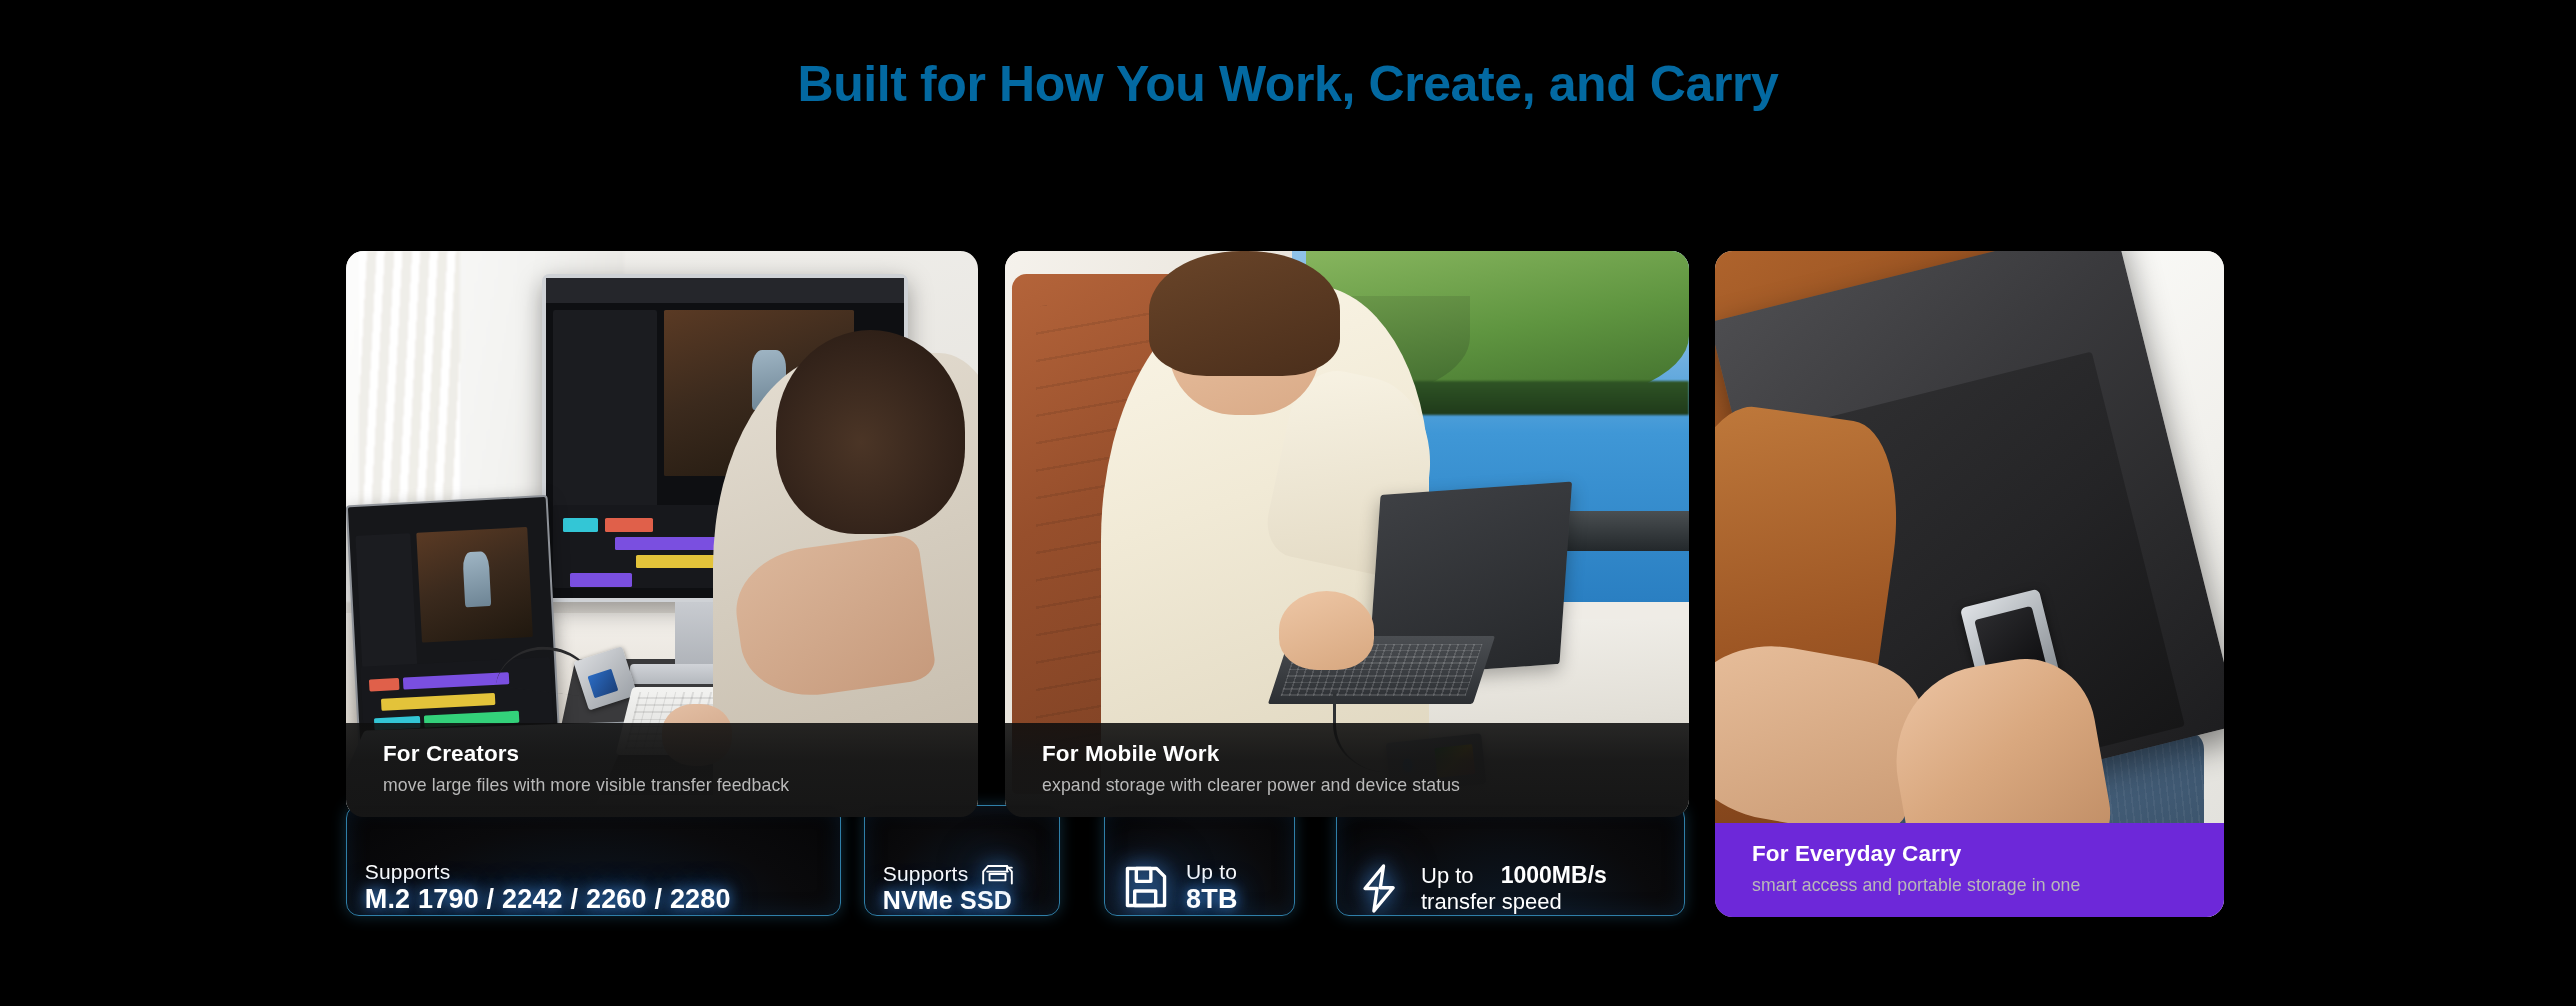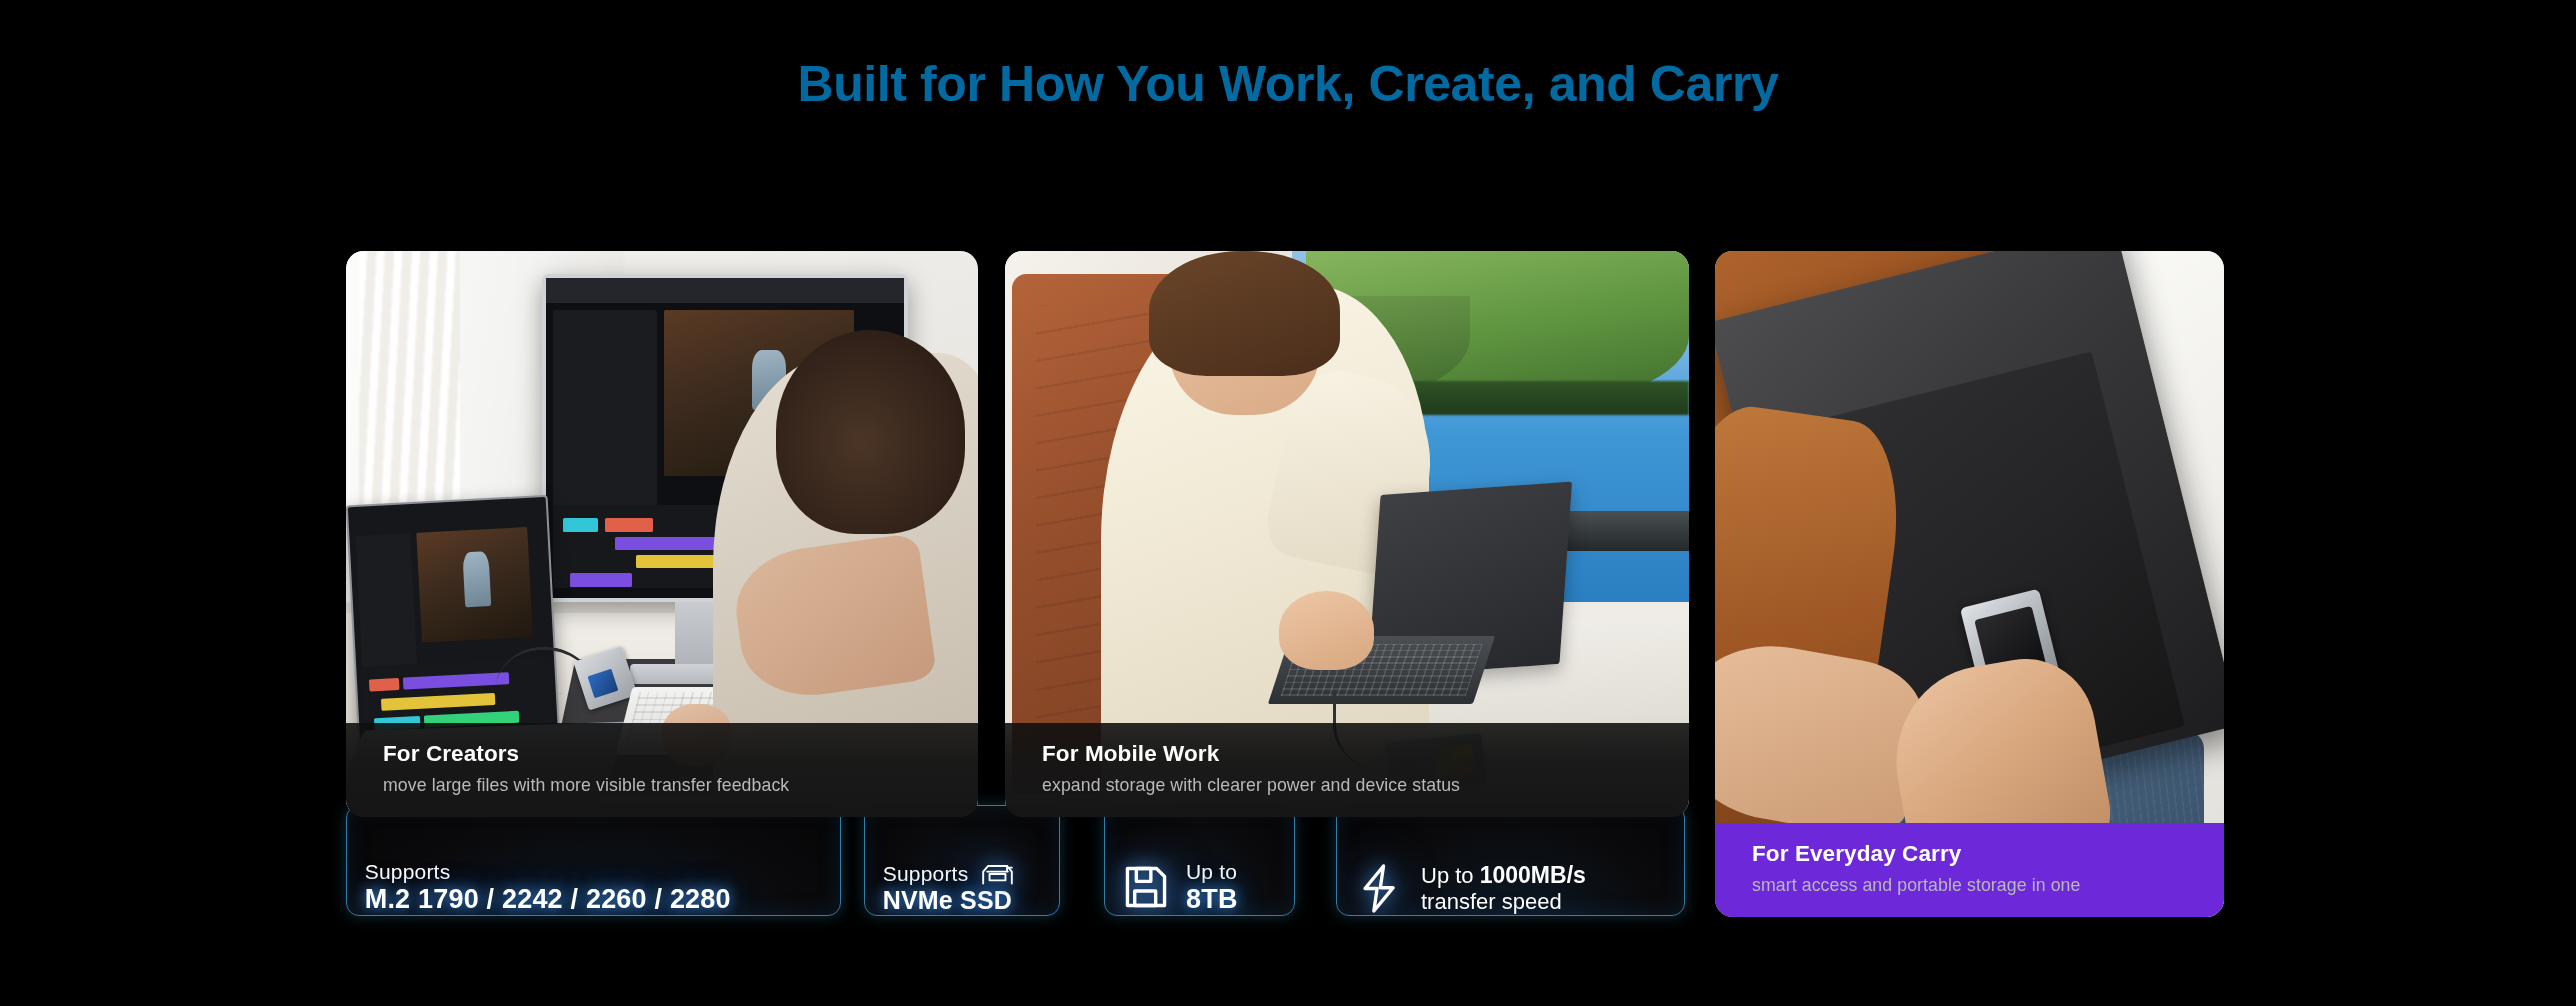--- a/index.html
+++ b/index.html
@@ -353,21 +353,21 @@
   }
   .badge-text-col { display: flex; flex-direction: column; }
 
   .glow-icon {
     flex: 0 0 auto;
     filter: drop-shadow(0 0 9.7px rgba(70,150,235,0.95)) drop-shadow(0 0 21px rgba(40,110,210,0.55));
   }
   .glow-icon svg { display: block; }
 
   .speed-line1 { font-size: 22px; color:#ffffff; line-height:1.18; white-space: nowrap; }
-  .speed-line1 b { font-weight: 700; font-size: 23px; }
+  .speed-line1 b { font-weight: 700; font-size: 23px; margin-left: 21px; }
   .speed-line2 { font-size: 22px; color:#ffffff; line-height:1.18; }
 </style>
 </head>
 <body>
 
 <div class="page-title">Built for How You Work, Create, and Carry</div>
 
 <div class="card" id="card-creators">
   <div class="card-photo">
     <div class="scene">

